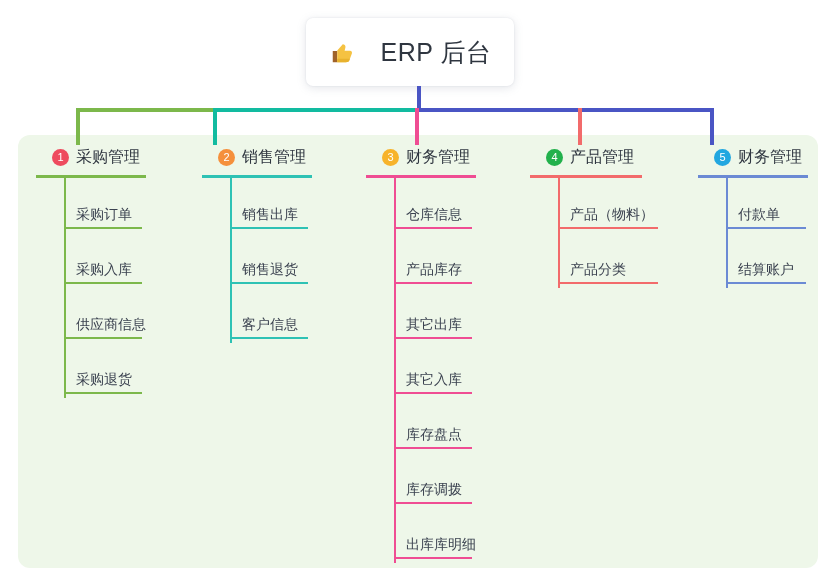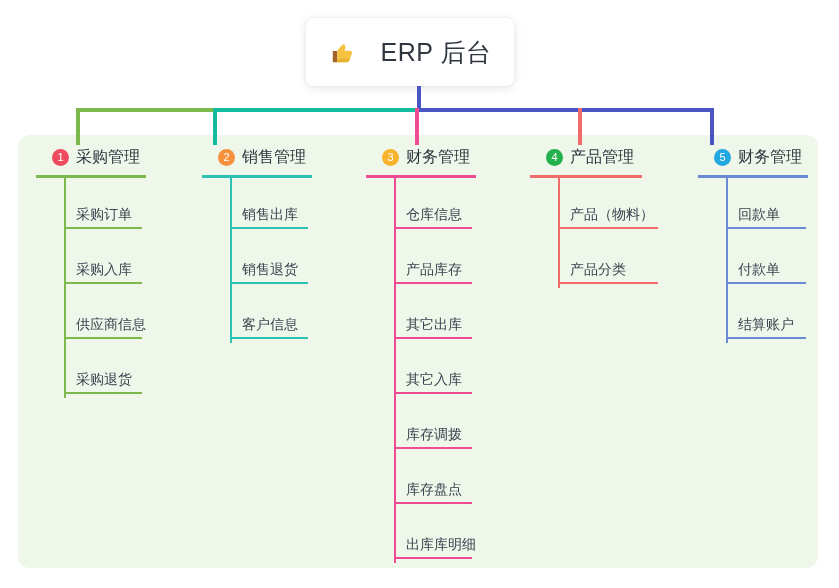--- a/index.html
+++ b/index.html
@@ -177,25 +177,25 @@
           </div>
           <div class="leaf">
             <span class="leaf-label">其它出库</span>
             <div class="leaf-rule" style="width: 78px; background: rgb(239, 77, 147);"></div>
           </div>
           <div class="leaf">
             <span class="leaf-label">其它入库</span>
             <div class="leaf-rule" style="width: 78px; background: rgb(239, 77, 147);"></div>
           </div>
           <div class="leaf">
+            <span class="leaf-label">库存盘点</span>
+            <div class="leaf-rule" style="width: 78px; background: rgb(239, 77, 147);"></div>
+          </div>
+          <div class="leaf">
             <span class="leaf-label">库存调拨</span>
-            <div class="leaf-rule" style="width: 78px; background: rgb(239, 77, 147);"></div>
-          </div>
-          <div class="leaf">
-            <span class="leaf-label">库存盘点</span>
             <div class="leaf-rule" style="width: 78px; background: rgb(239, 77, 147);"></div>
           </div>
           <div class="leaf">
             <span class="leaf-label">出库库明细</span>
             <div class="leaf-rule" style="width: 78px; background: rgb(239, 77, 147);"></div>
           </div>
         </div>
       </div>
       <div class="col" style="left: 530px;">
         <div class="col-head">
@@ -217,24 +217,20 @@
       </div>
       <div class="col" style="left: 698px;">
         <div class="col-head">
           <span class="badge" style="background: rgb(34, 167, 224);">5</span>
           <span class="col-title">财务管理</span>
         </div>
         <div class="col-rule" style="width: 110px; background: rgb(107, 138, 212);"></div>
         <div class="leaves">
           <div class="spine" style="background: rgb(107, 138, 212);"></div>
           <div class="leaf">
-            <span class="leaf-label">回款单</span>
-            <div class="leaf-rule" style="width: 80px; background: rgb(107, 138, 212);"></div>
-          </div>
-          <div class="leaf">
             <span class="leaf-label">付款单</span>
             <div class="leaf-rule" style="width: 80px; background: rgb(107, 138, 212);"></div>
           </div>
           <div class="leaf">
             <span class="leaf-label">结算账户</span>
             <div class="leaf-rule" style="width: 80px; background: rgb(107, 138, 212);"></div>
           </div>
         </div>
       </div>
     </div>

